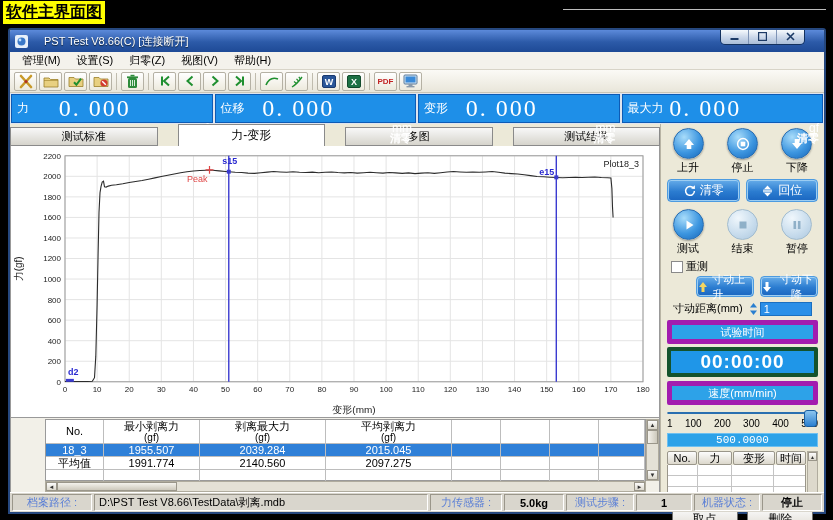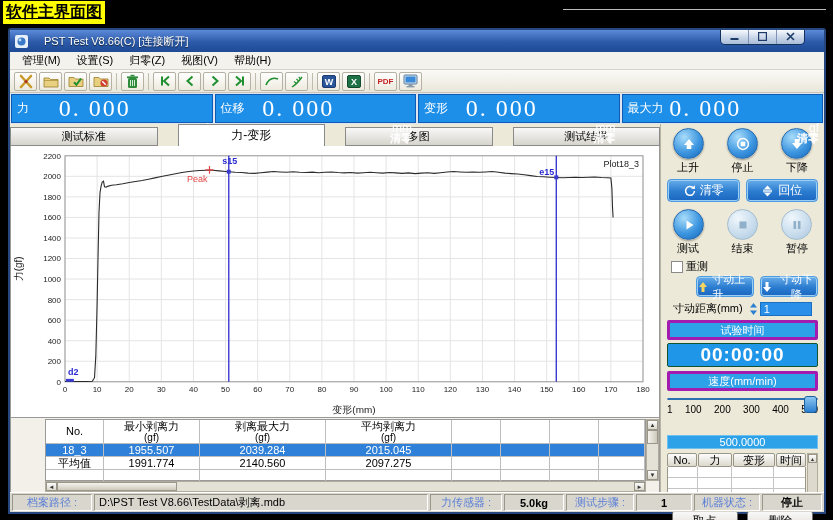--- a/index.html
+++ b/index.html
@@ -54,27 +54,27 @@
   .crow{display:flex;justify-content:space-between;padding:0 6px;}
   .lblrow{display:flex;justify-content:space-between;padding:0 10px;margin-top:1px;}
   .cbtn{width:31px;height:31px;border-radius:50%;background:radial-gradient(circle at 35% 28%,#a8dcfa,#3d96e0 55%,#1565b8);border:1px solid #2a6db0;box-shadow:0 1px 2px rgba(0,0,0,.35);display:flex;align-items:center;justify-content:center;cursor:pointer;box-sizing:border-box;}
   .cbtn.disabled{background:radial-gradient(circle at 35% 28%,#f0f7fc,#c6dbec 60%,#abc6dd);border-color:#a2bccf;box-shadow:none;}
   .bluebtn{flex:1;height:23px;border-radius:4px;border:1px solid #4d9be0;box-shadow:inset 0 0 0 1px #9ccdf2;background:linear-gradient(#66ace9,#2b7cd0 55%,#1a66c0);color:#fff;font-size:12px;display:flex;align-items:center;justify-content:center;gap:4px;cursor:pointer;box-sizing:border-box;}
   .btnrow{display:flex;gap:6px;margin-top:4px;}
   .chkrow{display:flex;align-items:center;gap:3px;margin-top:3px;padding-left:4px;}
   .chk{width:10px;height:10px;border:1px solid #8a8a8a;background:#fff;}
   .distrow{display:flex;align-items:center;margin-top:4px;padding-left:6px;gap:2px;}
   .spinfield{width:52px;height:14px;background:#2a8fe8;border:1px solid #1a6fc0;color:#fff;font-size:11px;padding-left:3px;display:flex;align-items:center;box-sizing:border-box;}
-  .blue-head{height:14px;background:#2da2e8;border:3px solid #a21caf;border-radius:2px;color:#fff;font-size:11px;display:flex;align-items:center;justify-content:center;margin-top:4px;}
-  .time-display{height:24px;background:#1f96e8;border:1px solid #14532d;border-radius:2px;color:#fff;font-size:19px;font-weight:bold;display:flex;align-items:center;justify-content:center;letter-spacing:1px;margin-top:3px;}
+  .blue-head{height:14px;background:#2da2e8;border:5px solid #a21caf;border-radius:2px;color:#fff;font-size:11px;display:flex;align-items:center;justify-content:center;margin-top:4px;}
+  .time-display{height:24px;background:#1f96e8;border:4px solid #14532d;border-radius:2px;color:#fff;font-size:19px;font-weight:bold;display:flex;align-items:center;justify-content:center;letter-spacing:1px;margin-top:3px;}
   .slider{height:9px;border-radius:5px;background:linear-gradient(#a8d4f0,#3388d8);border:1px solid #2a6fb0;position:relative;margin-top:7px;}
   .thumb{position:absolute;right:0;top:-3px;width:11px;height:15px;background:linear-gradient(#8cc6ef,#2a7fd0);border:1px solid #1a5fa0;border-radius:3px;cursor:grab;}
   .ticksbar{height:4px;margin:3px 1px 0;background:repeating-linear-gradient(90deg,#555 0,#555 1px,transparent 1px,transparent 6.2px);}
   .scale{display:flex;justify-content:space-between;font-size:10px;margin-top:1px;}
-  .speed-value{height:13px;background:#2da2e8;border:1px solid #6ec0f0;color:#fff;font-size:11px;display:flex;align-items:center;justify-content:center;margin-top:20px;}
+  .speed-value{height:13px;background:#2da2e8;border:1px solid #6ec0f0;color:#fff;font-size:11px;display:flex;align-items:center;justify-content:center;margin-top:4px;font-family:Liberation Mono, monospace;}
   .mtable{margin-top:4px;display:flex;}
   .mt-main{flex:1;}
   .mt-hdr{display:flex;gap:1px;}
   .mh{height:14px;background:linear-gradient(#fcfcfc,#dcd8cc);border:1px solid #9a968a;border-radius:2px;font-size:11px;display:flex;align-items:center;justify-content:center;box-sizing:border-box;cursor:pointer;}
   .mt-body{border:1px solid #9a968a;border-top:none;background:#fff;}
   .mrow{display:flex;height:10px;border-bottom:1px solid #c4c4c4;}
   .mcell{border-right:1px solid #c4c4c4;box-sizing:border-box;}
   .mt-scroll{width:11px;margin-left:1px;background:#ddd9cc;border:1px solid #b0ac9e;display:flex;flex-direction:column;justify-content:space-between;box-sizing:border-box;}
   .mt-scroll .sc-btn{width:100%;height:9px;font-size:5px;}
   .gbtnrow{display:flex;justify-content:space-around;margin-top:auto;padding-bottom:1px;}

